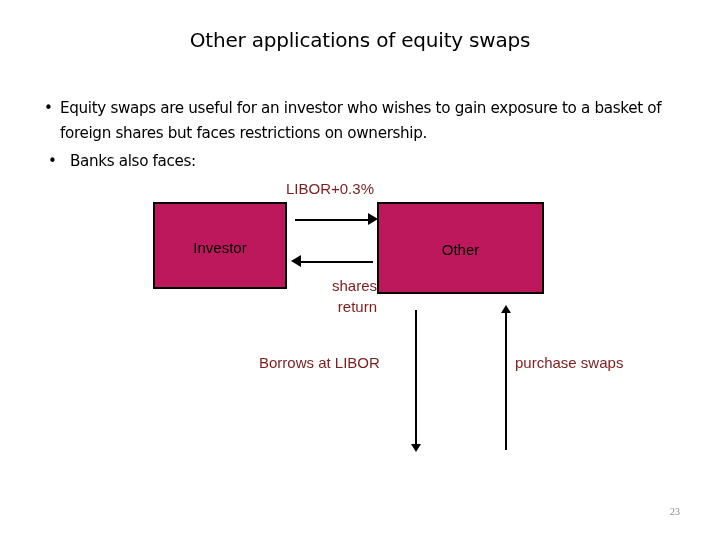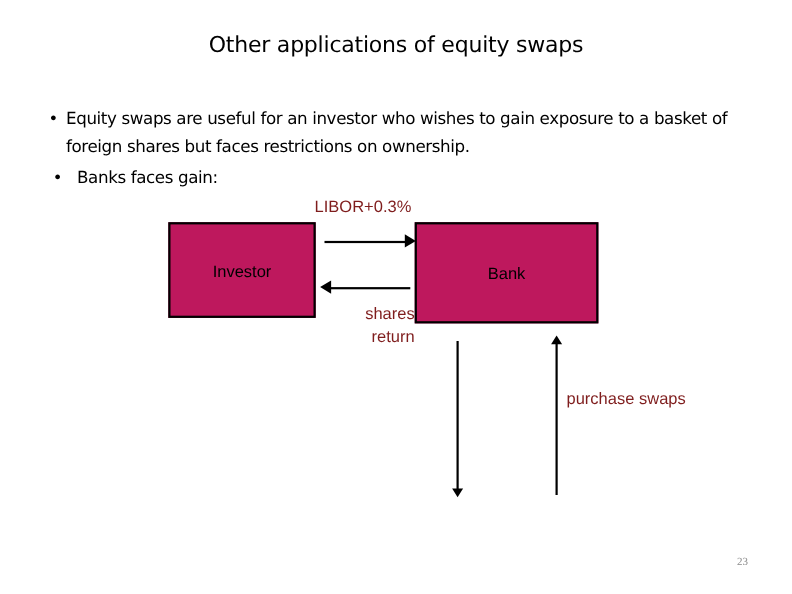--- a/index.html
+++ b/index.html
@@ -204,51 +204,52 @@
 
   <div id="bullets">
 
     <div class="bullet-row" id="bullet-0">
       <span class="bullet-mark">•</span>
       <span class="bullet-text">Equity swaps are useful for an investor who wishes to gain exposure to a basket of foreign shares but faces restrictions on ownership.</span>
     </div>
 
     <div class="bullet-row" id="bullet-1">
       <span class="bullet-mark">•</span>
-      <span class="bullet-text">Banks faces gain:</span>
+      <span class="bullet-text">Banks also faces:</span>
     </div>
 
   </div>
 
   <div id="diagram">
 
     <div class="dbox" id="box-investor">
       <span class="dbox-label">Investor</span>
     </div>
 
     <div class="dbox" id="box-bank">
-      <span class="dbox-label">Bank</span>
+      <span class="dbox-label">Other</span>
     </div>
 
     <div class="hline" id="arrow-top-line"></div>
     <div class="head" id="head-right"></div>
 
     <div class="hline" id="arrow-bot-line"></div>
     <div class="head" id="head-left"></div>
 
     <div class="vline" id="arrow-left-v"></div>
     <div class="head" id="head-down"></div>
 
     <div class="vline" id="arrow-right-v"></div>
     <div class="head" id="head-up"></div>
 
     <div class="dlabel" id="label-libor">LIBOR+0.3%</div>
 
     <div class="dlabel" id="label-shares-return">shares return</div>
 
+    <div class="dlabel" id="label-borrows">Borrows at  LIBOR</div>
 
     <div class="dlabel" id="label-purchase">purchase swaps</div>
 
   </div>
 
   <div id="page-number">23</div>
 
 </div>
 
 </body></html>

